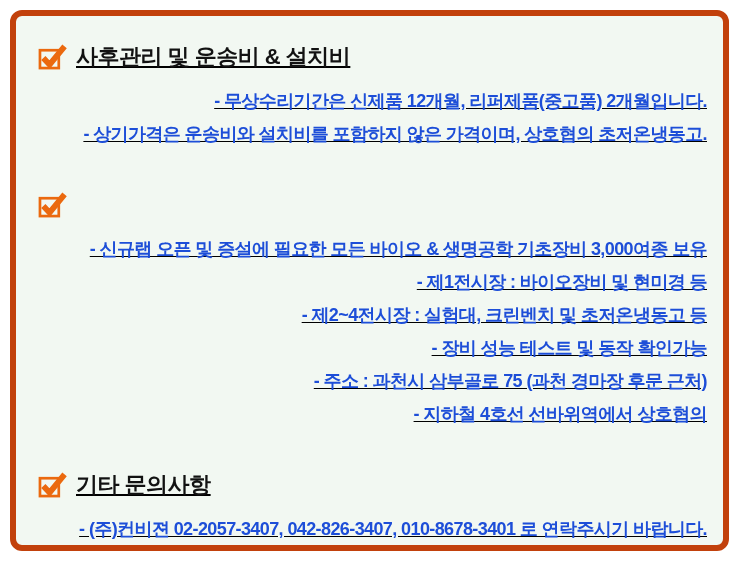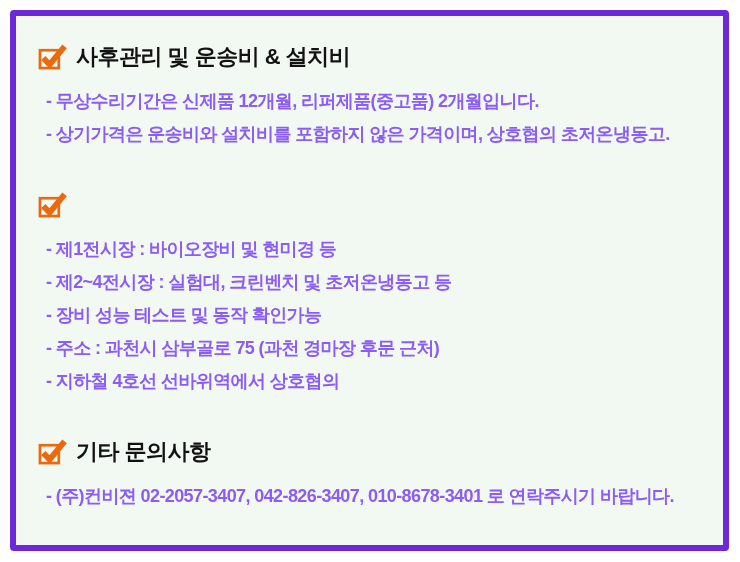--- a/index.html
+++ b/index.html
@@ -18,25 +18,26 @@
     width: 740px;
     height: 562px;
   }
   .panel {
     position: absolute;
     left: 10px;
     top: 10px;
     right: 11px;
     bottom: 11px;
     box-sizing: border-box;
-    border: 6px solid #6d28d9;
-    border-radius: 4px;
+    border: 6px solid #c2410c;
+    border-radius: 12px;
     background: #f2f8f2;
     padding: 27px 16px 0 22px;
     overflow: hidden;
+    text-decoration: underline;
   }
   .section {
     margin-bottom: 40px;
   }
   .section:last-child {
     margin-bottom: 0;
   }
   .heading-row {
     display: flex;
     align-items: center;
@@ -58,24 +59,25 @@
     line-height: 26px;
   }
   ul.item-list {
     list-style: none;
     margin: 0;
     padding: 0 0 0 8px;
   }
   ul.item-list li {
     font-size: 18px;
     font-weight: 700;
-    color: #8b5cf6;
+    color: #1d4ed8;
     letter-spacing: -0.6px;
     line-height: 33px;
     white-space: nowrap;
+    text-align: right;
   }
 </style>
 </head>
 <body>
 
 <div class="page">
   <div class="panel">
 
     <div class="section">
       <div class="heading-row">
@@ -92,20 +94,21 @@
     </div>
 
     <div class="section">
       <div class="heading-row">
         <svg class="check-icon" viewBox="0 0 30 28" aria-hidden="true">
           <rect x="2" y="7.5" width="19.5" height="18.5" fill="none" stroke="#eb690f" stroke-width="2.8"></rect>
           <path d="M5.5 15.5 L12 22.5 L27.5 3.5" fill="none" stroke="#eb690f" stroke-width="6" stroke-linecap="butt" stroke-linejoin="miter"></path>
         </svg>
       </div>
       <ul class="item-list">
+        <li>- 신규랩 오픈 및 증설에 필요한 모든 바이오 &amp; 생명공학 기초장비 3,000여종 보유</li>
         <li>- 제1전시장 : 바이오장비 및 현미경 등</li>
         <li>- 제2~4전시장 : 실험대, 크린벤치 및 초저온냉동고 등</li>
         <li>- 장비 성능 테스트 및 동작 확인가능</li>
         <li>- 주소 : 과천시 삼부골로 75 (과천 경마장 후문 근처)</li>
         <li>- 지하철 4호선 선바위역에서 상호협의</li>
       </ul>
     </div>
 
     <div class="section">
       <div class="heading-row">

